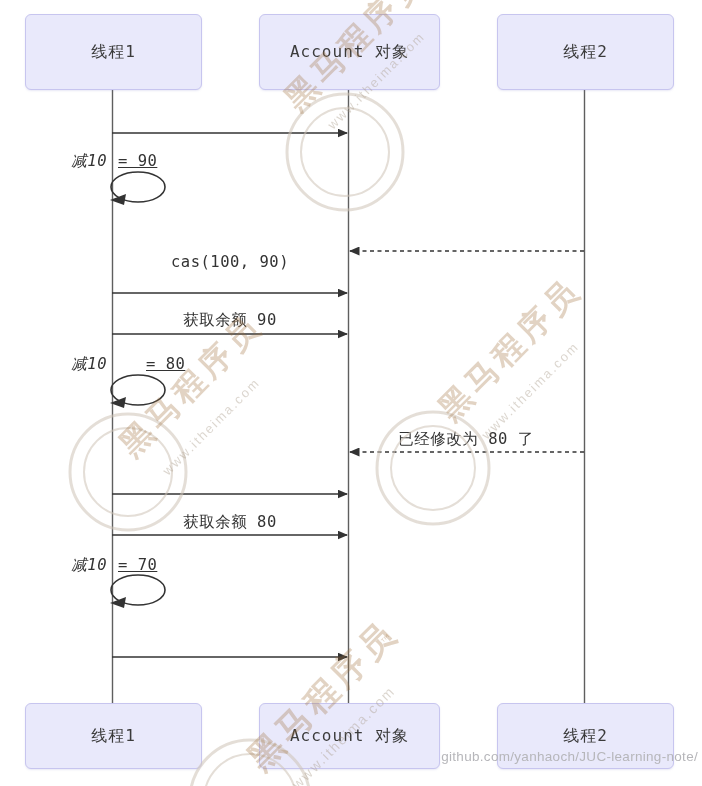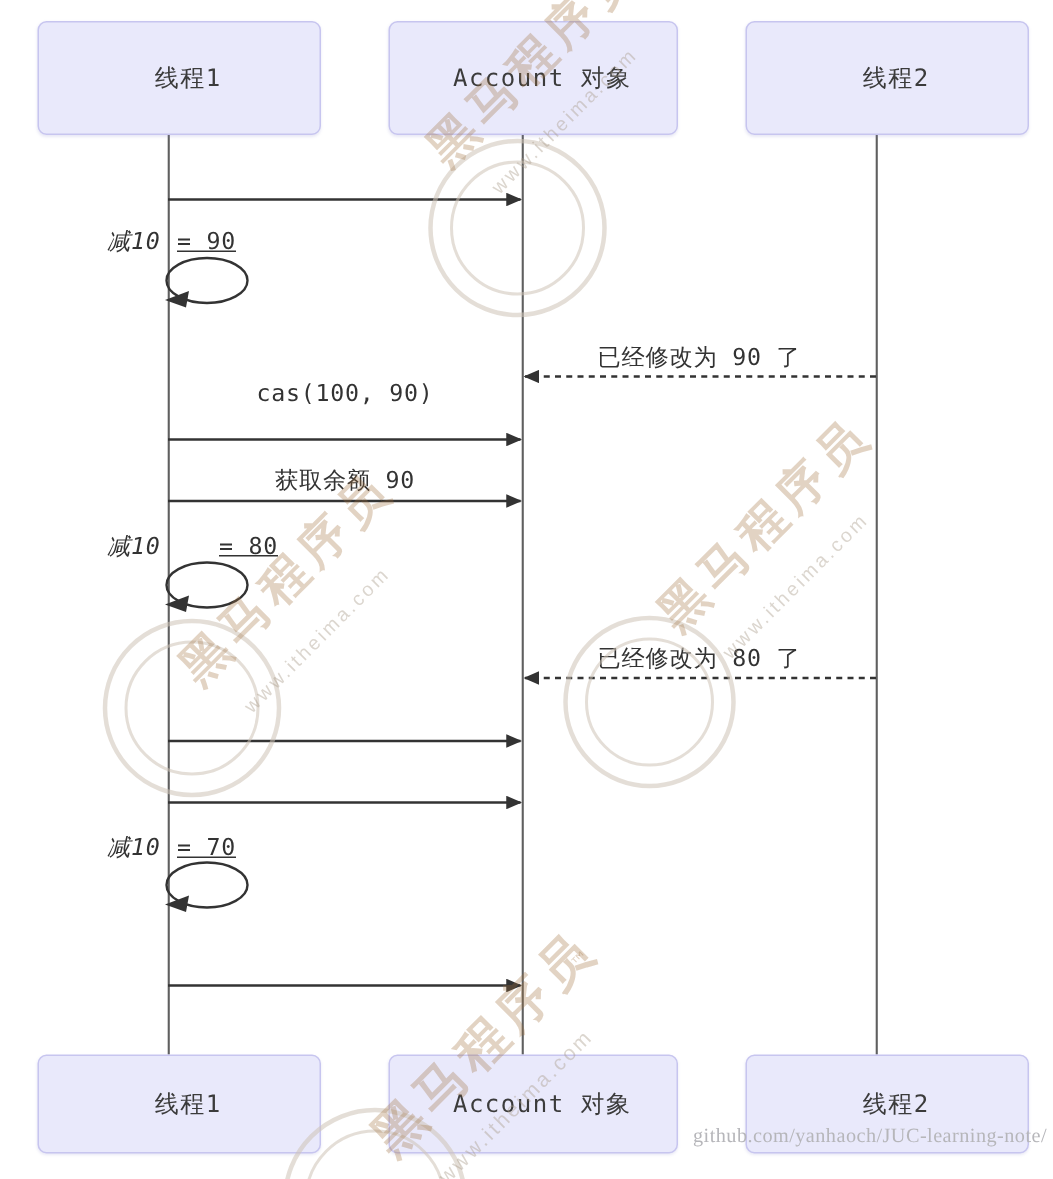--- a/index.html
+++ b/index.html
@@ -8,37 +8,37 @@
     font-family:"DejaVu Sans Mono","DejaVu Sans","Liberation Sans",sans-serif;
   }
   svg.layer{position:absolute;left:0;top:0;width:702px;height:786px;}
   svg.links{z-index:1;}
   svg.wm{z-index:3;pointer-events:none;}
   .pbox{
     position:absolute;z-index:2;
     background:#e9e9fb;border:1px solid #c7c5ef;border-radius:6px;
     box-shadow:0 1px 2px rgba(130,130,200,0.18);
     display:flex;align-items:center;justify-content:center;
-    color:#3b3b3b;font-size:16px;letter-spacing:1px;padding-left:12px;
+    color:#3b3b3b;font-size:16px;letter-spacing:1px;
   }
   .pbox.toprow{top:14px;height:74px;}
   .pbox.bottomrow{top:703px;height:64px;}
   .msg{
     position:absolute;z-index:2;height:19px;line-height:19px;
     color:#333333;font-size:15.5px;letter-spacing:0.5px;white-space:nowrap;
   }
   .msg.center{width:240px;text-align:center;}
   .lane-a{left:110px;}   
   .lane-b{left:346px;}   
   .self-left{text-align:right;right:595px;font-style:italic;}
   .self-right{left:118px;text-decoration:underline;}
   .credit{
     position:absolute;z-index:4;top:749px;right:4px;
     color:#b6b6ba;font-size:13.5px;letter-spacing:0.3px;
-    font-family:Liberation Serif, serif;
+    font-family:Liberation Sans, sans-serif;
   }
   .wm-brand{fill:#a0703d;opacity:0.30;font-weight:bold;letter-spacing:5px;
     font-family:"DejaVu Sans","Liberation Sans",sans-serif;}
   .wm-tm{fill:#a0703d;opacity:0.30;font-family:"DejaVu Sans",sans-serif;}
   .wm-url{fill:#a89a88;opacity:0.40;letter-spacing:2px;
     font-family:"Liberation Sans","DejaVu Sans",sans-serif;}
   .wm-circle{fill:none;stroke:#cdc3b6;opacity:0.55;}
 </style>
 </head>
 <body>
@@ -105,28 +105,28 @@
     <span>Account 对象</span>
   </div>
   <div class="pbox bottomrow" style="left:497px;width:175px;">
     <span>线程2</span>
   </div>
 
 
   <div class="msg self-left" style="top:152px;">减10</div>
   <div class="msg self-right" style="top:152px;">= 90</div>
 
-  <div class="msg center lane-b" style="top:229px;">已经修改为 90 了</div>
   <div class="msg center lane-a" style="top:253px;">cas(100, 90)</div>
   <div class="msg center lane-a" style="top:311px;">获取余额 90</div>
 
   <div class="msg self-left" style="top:355px;">减10</div>
   <div class="msg self-right" style="top:355px;margin-left:28px;">= 80</div>
 
   <div class="msg center lane-b" style="top:430px;">已经修改为 80 了</div>
+  <div class="msg center lane-a" style="top:513px;">获取余额 80</div>
 
   <div class="msg self-left" style="top:556px;">减10</div>
   <div class="msg self-right" style="top:556px;">= 70</div>
 
 
   <div class="credit">github.com/yanhaoch/JUC-learning-note/</div>
 
   <svg class="layer wm" viewBox="0 0 702 786">
 
     <g>

